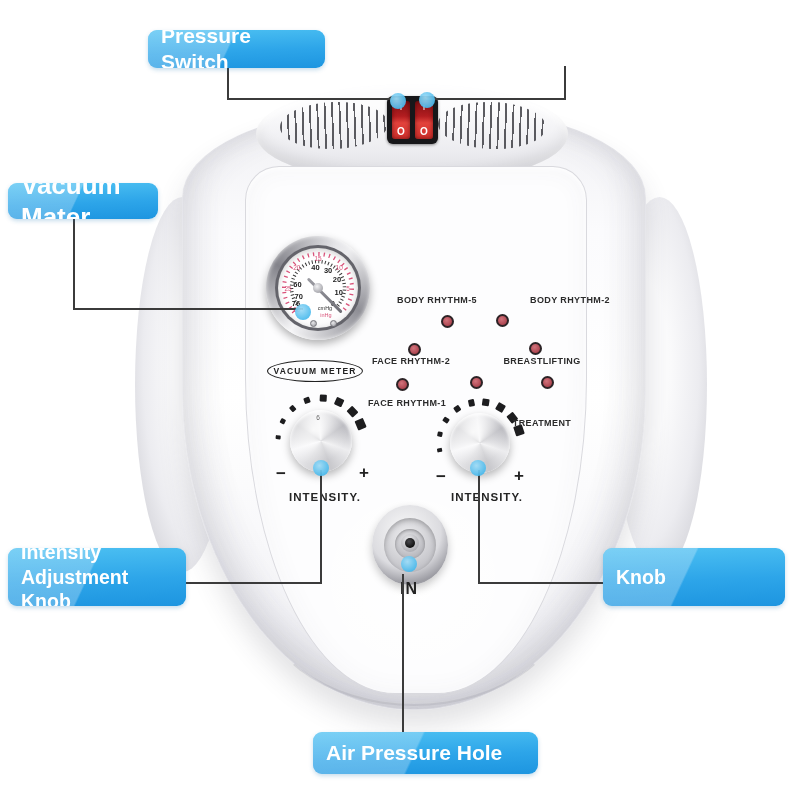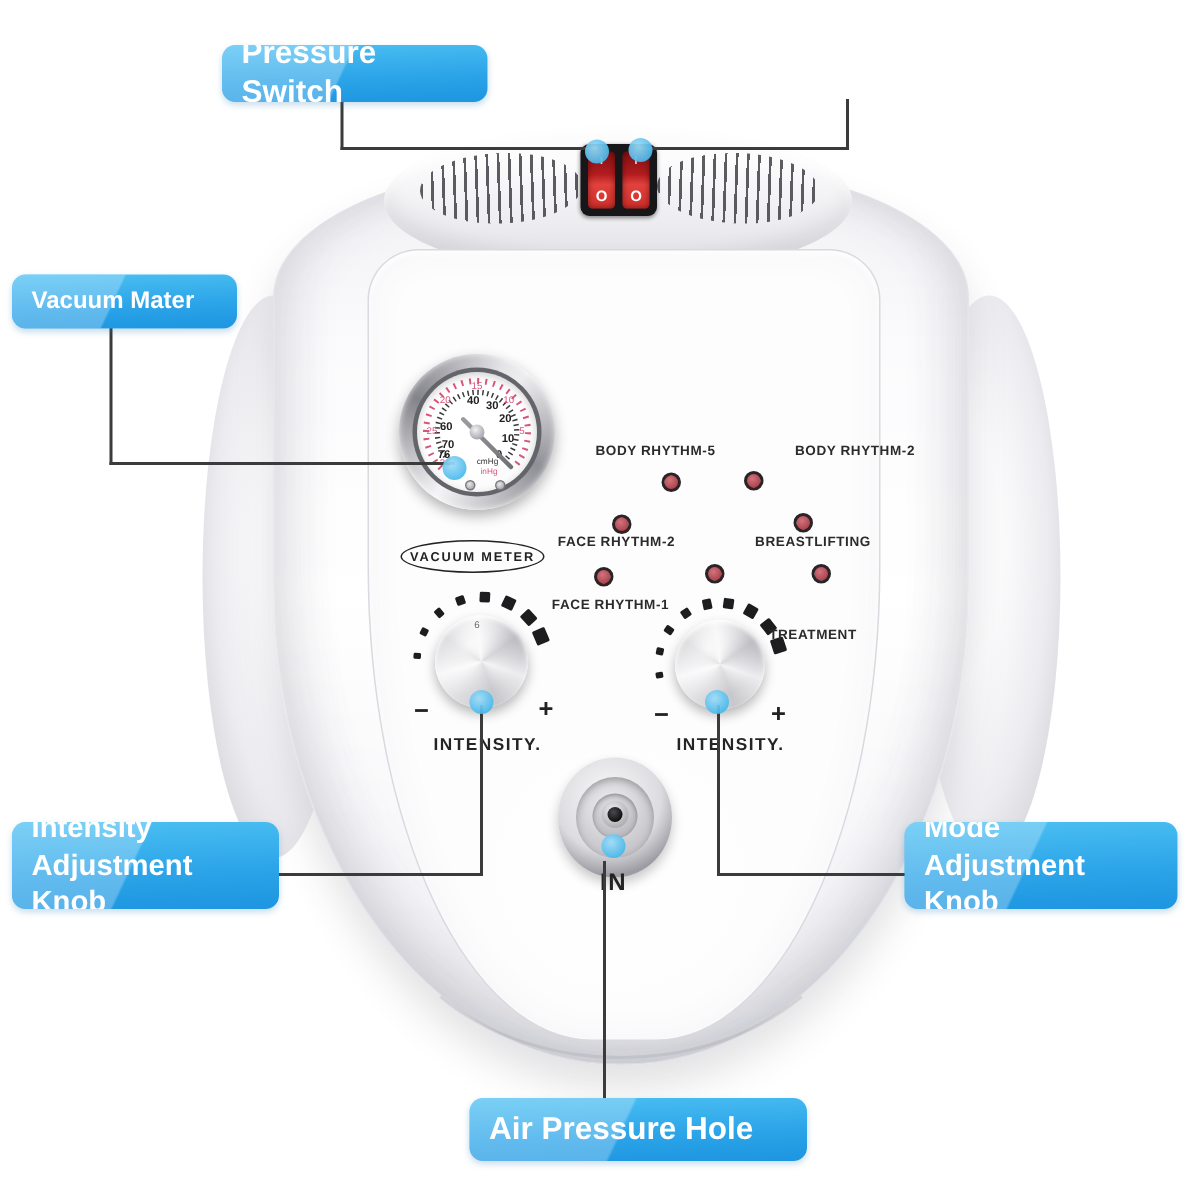--- a/index.html
+++ b/index.html
@@ -239,28 +239,27 @@
   <div class="cdot" style="left:390px;top:93px;"></div>
   <div class="cdot" style="left:419px;top:92px;"></div>
   <div class="cdot" style="left:295px;top:304px;"></div>
   <div class="cdot" style="left:313px;top:460px;"></div>
   <div class="cdot" style="left:470px;top:460px;"></div>
   <div class="cdot" style="left:401px;top:556px;"></div>
 
   <div class="callout-label" style="left:148px;top:30px;width:177px;height:38px;font-size:21px;">
     <span>Pressure Switch</span>
   </div>
-  <div class="callout-label" style="left:8px;top:183px;width:150px;height:36px;font-size:16px;">
+  <div class="callout-label" style="left:8px;top:183px;width:150px;height:36px;font-size:26px;">
     <span>Vacuum Mater</span>
   </div>
   <div class="callout-label" style="left:8px;top:548px;width:178px;height:58px;font-size:19.5px;">
     <span>Intensity</span>
     <span>Adjustment Knob</span>
   </div>
   <div class="callout-label" style="left:603px;top:548px;width:182px;height:58px;font-size:19.5px;">
-    <span>Mode Adjustment</span>
     <span>Knob</span>
   </div>
   <div class="callout-label" style="left:313px;top:732px;width:225px;height:42px;font-size:21px;">
     <span>Air Pressure Hole</span>
   </div>
 
 </div>
 
 </body></html>

